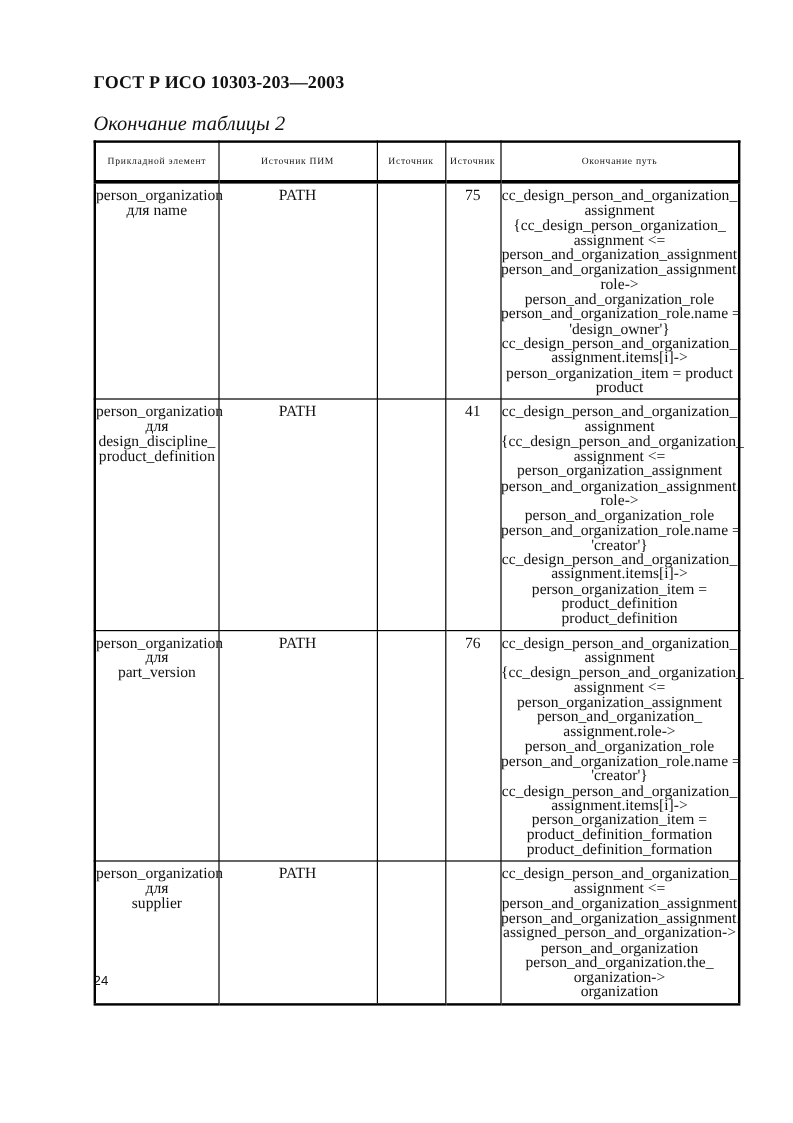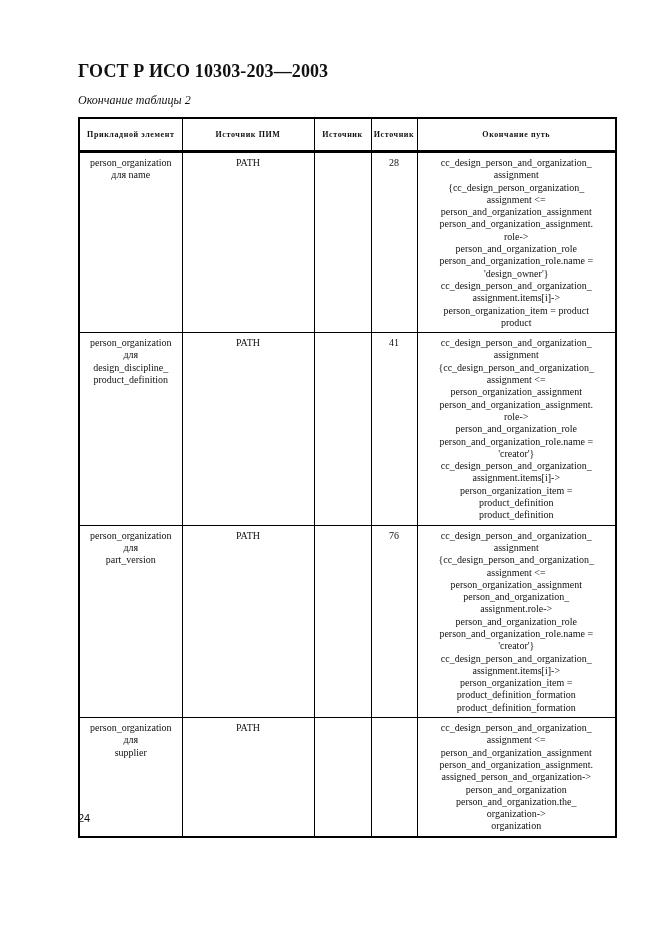--- a/index.html
+++ b/index.html
@@ -2,47 +2,47 @@
 <html><head>
   <meta charset="utf-8">
   <style>
     html, body { margin: 0; padding: 0; background: #ffffff; }
     body {
       width: 661px; height: 936px; position: relative; overflow: hidden;
       font-family: "Liberation Serif", "DejaVu Serif", serif; color: #111;
     }
     .doc-header {
       position: absolute; left: 78px; top: 61px;
-      font-weight: bold; font-size: 18px; letter-spacing: 0.1px;
+      font-weight: bold; font-size: 15px; letter-spacing: 0.1px;
     }
     .table-caption {
       position: absolute; left: 78px; top: 93px;
-      font-style: italic; font-size: 12px;
+      font-style: italic; font-size: 17px;
     }
     table.main {
       position: absolute; left: 78px; top: 117px;
       width: 537px;
       border-collapse: collapse;
       table-layout: fixed;
       border: 2px solid #000;
     }
     table.main th, table.main td {
       border-left: 1px solid #000;
       border-right: 1px solid #000;
       vertical-align: top;
       text-align: center;
       padding: 0;
     }
     table.main th {
-      font-weight: bold; font-size: 8px; letter-spacing: 0.6px;
+      font-weight: normal; font-size: 8px; letter-spacing: 0.6px;
       height: 31px; vertical-align: middle;
       border-bottom: 3px solid #000;
     }
     table.main td {
-      font-size: 10px; line-height: 12.3px;
+      font-size: 13px; line-height: 12.3px;
       border-bottom: 1px solid #000;
       padding-top: 4px; padding-bottom: 3px; margin-top: 32px;
     }
     table.main tr:last-child td { border-bottom: 2px solid #000; }
     td.col-app { padding-left: 4px; padding-right: 4px; }
     td.col-rule { text-align: right; padding-right: 12px; }
     td.col-path { padding-left: 2px; padding-right: 2px; }
     .line { display: block; white-space: nowrap; }
     .page-number {
       position: absolute; left: 78px; top: 812px;
@@ -74,21 +74,21 @@
   </thead>
   <tbody>
 
     <tr>
       <td class="col-app">
         <span class="line">person_organization</span>
         <span class="line">для name</span>
       </td>
       <td>PATH</td>
       <td></td>
-      <td class="col-rule">28</td>
+      <td class="col-rule">75</td>
       <td class="col-path">
         <span class="line">cc_design_person_and_organization_</span>
         <span class="line">assignment</span>
         <span class="line">{cc_design_person_organization_</span>
         <span class="line">assignment &lt;=</span>
         <span class="line">person_and_organization_assignment</span>
         <span class="line">person_and_organization_assignment.</span>
         <span class="line">role-&gt;</span>
         <span class="line">person_and_organization_role</span>
         <span class="line">person_and_organization_role.name =</span>

